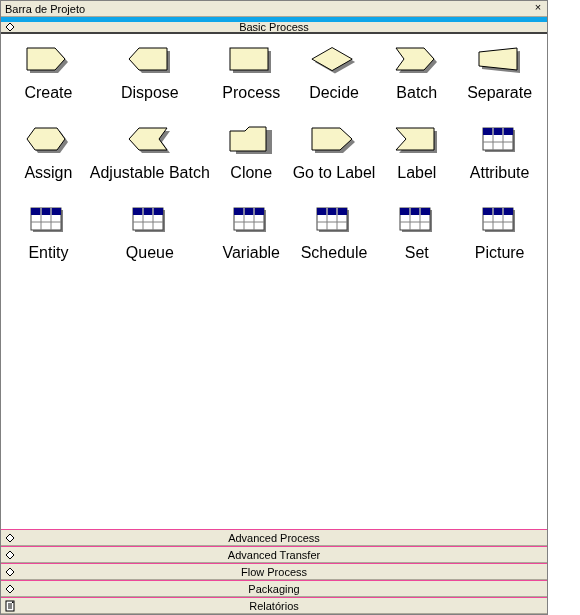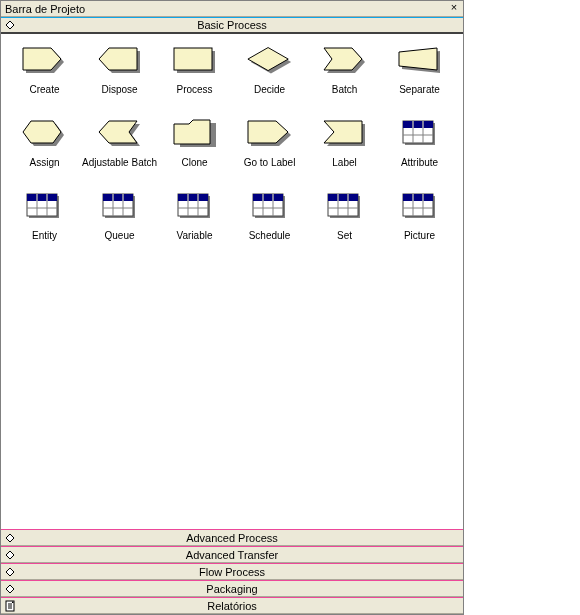--- a/index.html
+++ b/index.html
@@ -6,21 +6,21 @@
   body {
     margin: 0;
     font-family: "Tahoma", "Segoe UI", sans-serif;
     font-size: 11px;
     background: #fff;
     width: 580px;
     height: 615px;
     overflow: hidden;
   }
   .window {
-    width: 464px;
+    width: 548px;
     height: 615px;
     border: 1px solid #808080;
     display: flex;
     flex-direction: column;
     background: #fff;
   }
   .titlebar {
     height: 16px;
     background: #ece9d8;
     border-bottom: 1px solid #aca899;
@@ -43,21 +43,21 @@
     background: #ece9d8;
     border-top: 1px solid #ec4899;
     border-bottom: 1px solid #aca899;
     display: flex;
     align-items: center;
     padding: 0 4px;
     cursor: default;
     position: relative;
   }
   .accordion-header.open {
-    border-top: 1px solid #0ea5e9;
+    border-top: 5px solid #0ea5e9;
     border-bottom: 2px solid #404040;
   }
   .accordion-header .diamond {
     width: 10px; height: 10px;
     margin-right: 6px;
     flex-shrink: 0;
   }
   .accordion-header .label {
     position: absolute;
     left: 0; right: 0;
@@ -82,21 +82,21 @@
     cursor: default;
   }
   .item .shape {
     width: 48px; height: 30px;
     display: flex;
     align-items: center;
     justify-content: center;
   }
   .item .cap {
     margin-top: 8px;
-    font-size: 10px;
+    font-size: 16px;
     text-align: center;
     white-space: nowrap;
   }
   svg { display: block; }
   .bottom-stack { }
   .report-icon {
     width: 12px; height: 12px;
     margin-right: 4px;
     flex-shrink: 0;
   }

